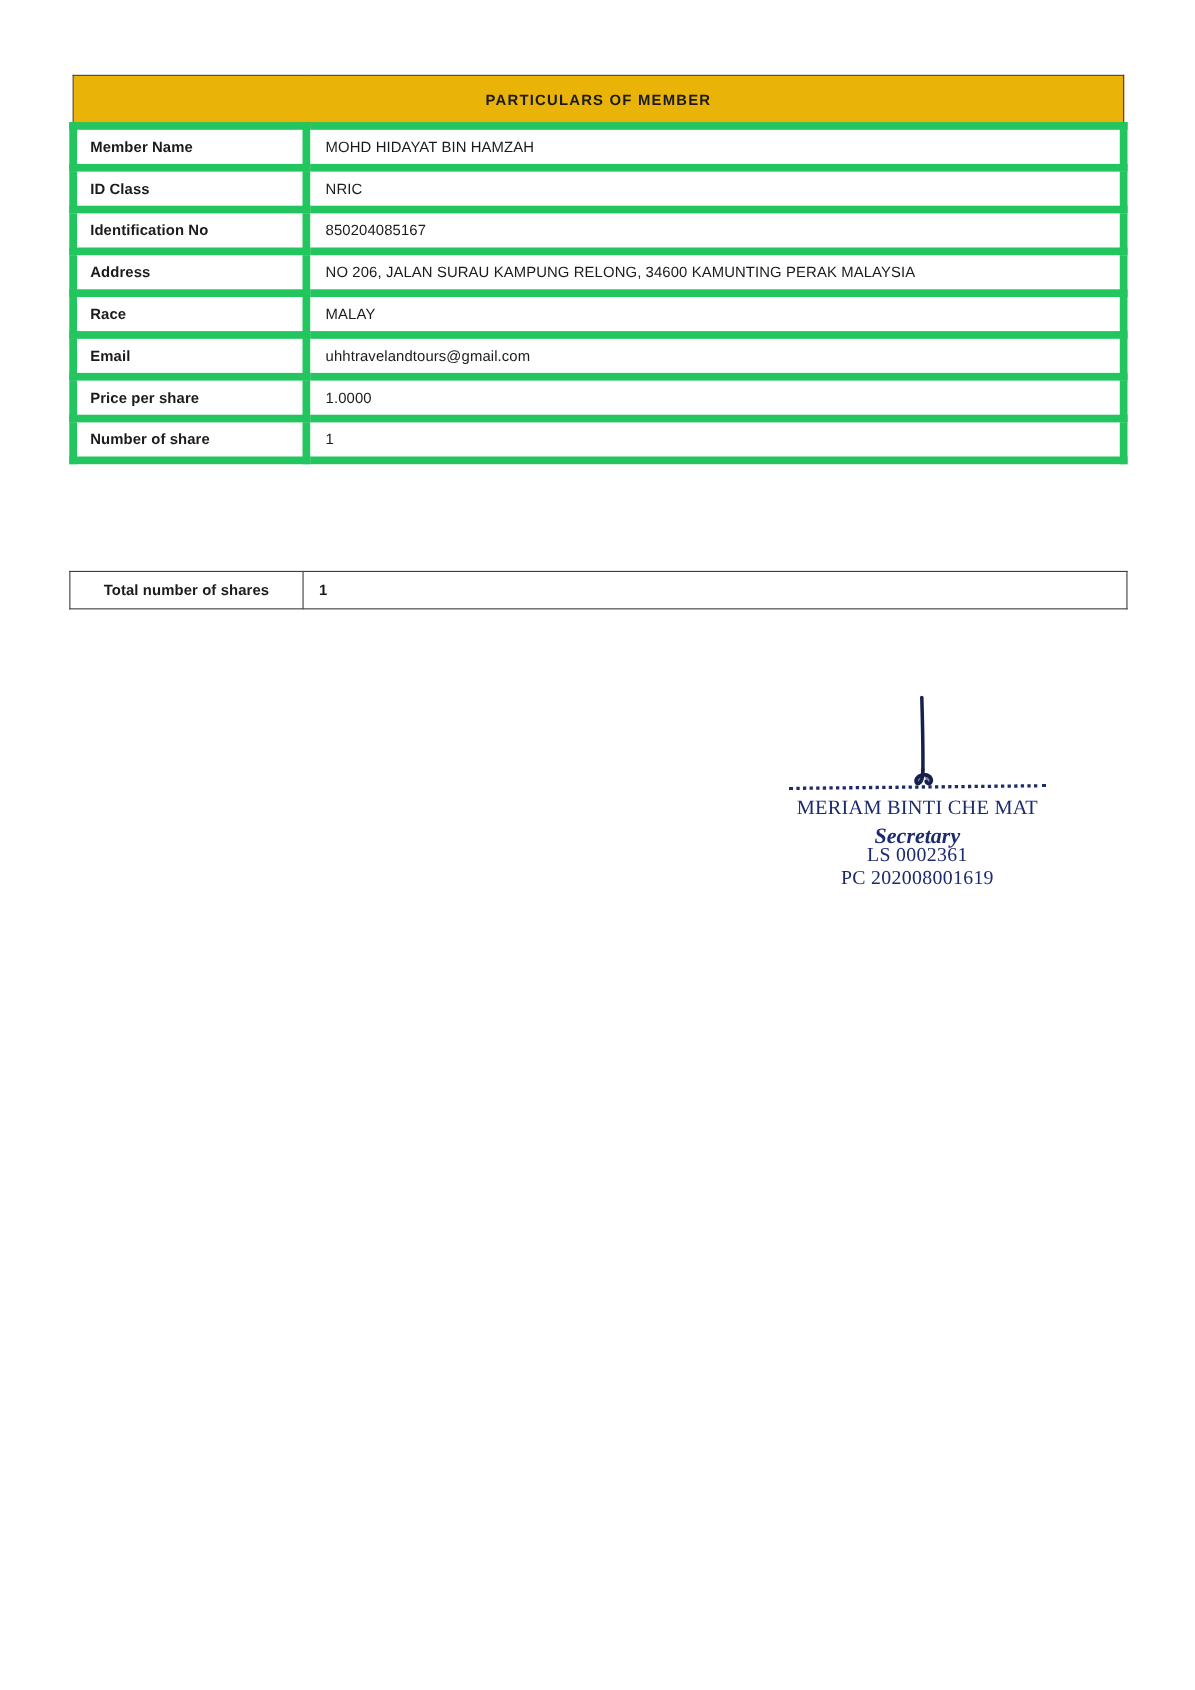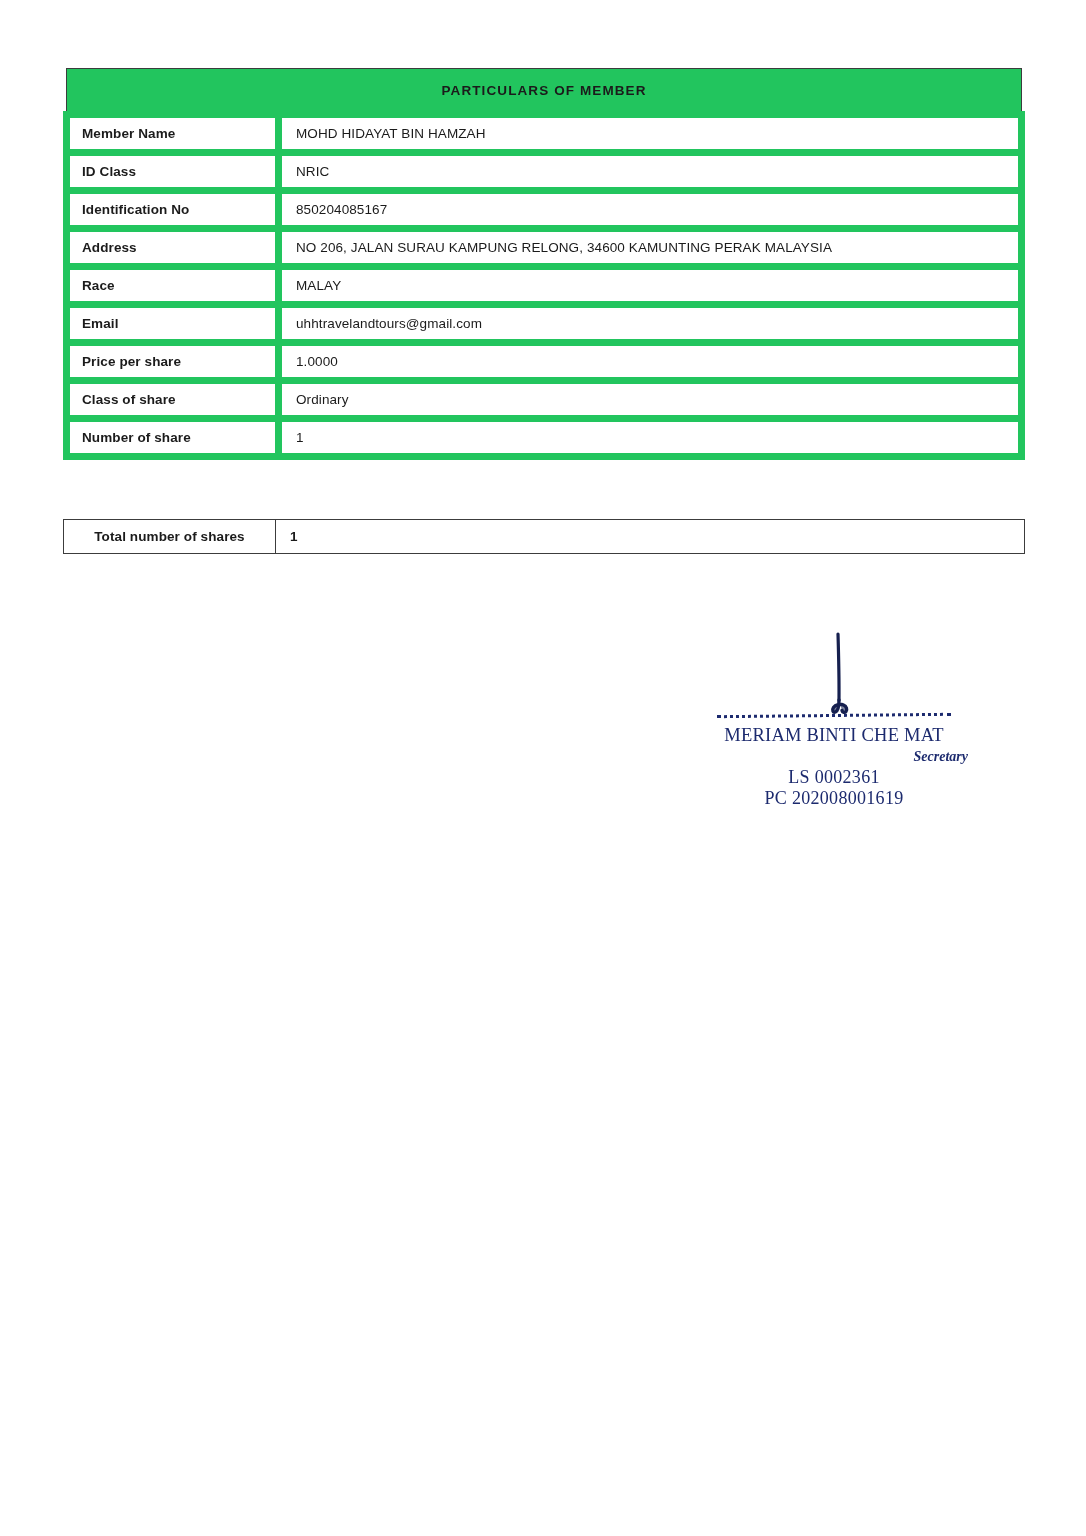--- a/index.html
+++ b/index.html
@@ -45,21 +45,21 @@
     font-weight: bold;
     letter-spacing: 0.1px;
   }
   .members-table .col-value {
     font-weight: normal;
     padding-left: 14px;
     letter-spacing: 0.1px;
   }
 
   .table-header-cell {
-    background: #22c55e;
+    background: #eab308;
     color: #ffffff;
     font-weight: bold;
     font-size: 14px;
     text-align: center;
     letter-spacing: 1.1px;
     height: 46px !important;
     padding: 0 !important;
     border: 1px solid #3c3c3c !important;
   }
 
@@ -137,25 +137,25 @@
     font-size: 18.5px;
     color: #1c2a6e;
     letter-spacing: 0.2px;
     white-space: nowrap;
   }
   .stamp-role {
     position: absolute;
     left: 0;
     top: 125px;
     width: 268px;
-    text-align: right;
+    text-align: center;
     font-family: "Liberation Serif", serif;
     font-style: italic;
     font-weight: bold;
-    font-size: 14px;
+    font-size: 20px;
     color: #1c2a6e;
   }
   .stamp-ls {
     position: absolute;
     left: 0;
     top: 143px;
     width: 268px;
     text-align: center;
     font-family: "Liberation Serif", serif;
     font-size: 18px;
@@ -211,24 +211,20 @@
       </tr>
       <tr>
         <td class="col-label">Email</td>
         <td class="col-value">uhhtravelandtours@gmail.com</td>
       </tr>
       <tr>
         <td class="col-label">Price per share</td>
         <td class="col-value">1.0000</td>
       </tr>
       <tr>
-        <td class="col-label">Class of share</td>
-        <td class="col-value">Ordinary</td>
-      </tr>
-      <tr>
         <td class="col-label">Number of share</td>
         <td class="col-value">1</td>
       </tr>
     </tbody>
   </table>
 
   <table class="totals-table">
     <colgroup>
       <col class="col-label">
       <col class="col-value">

